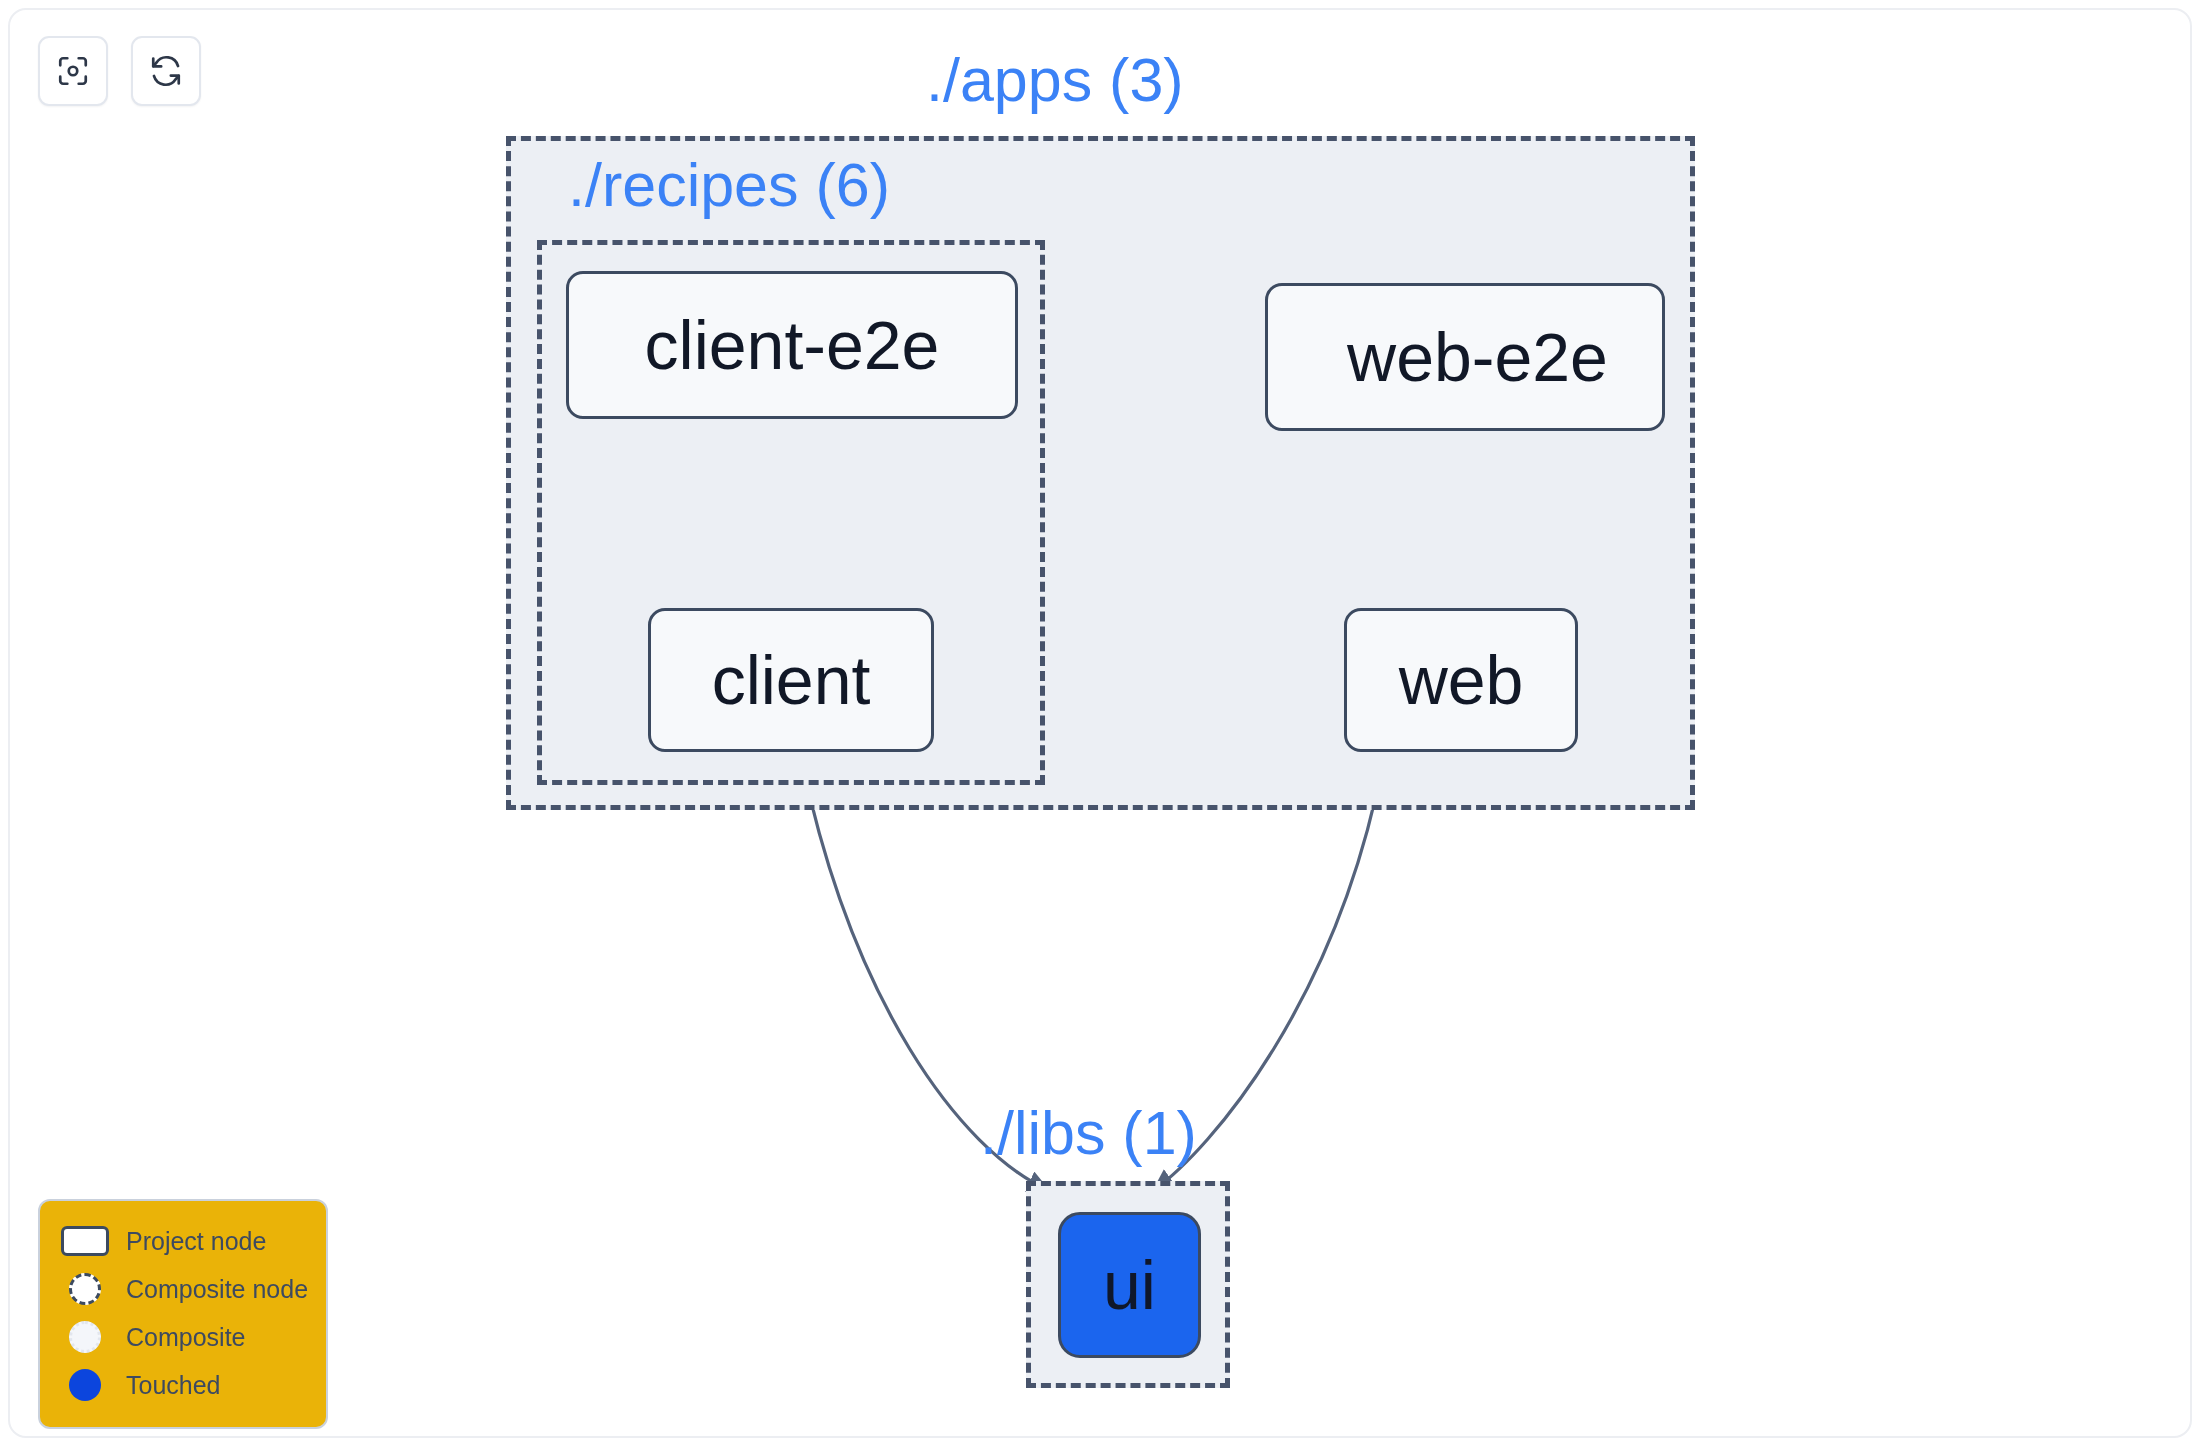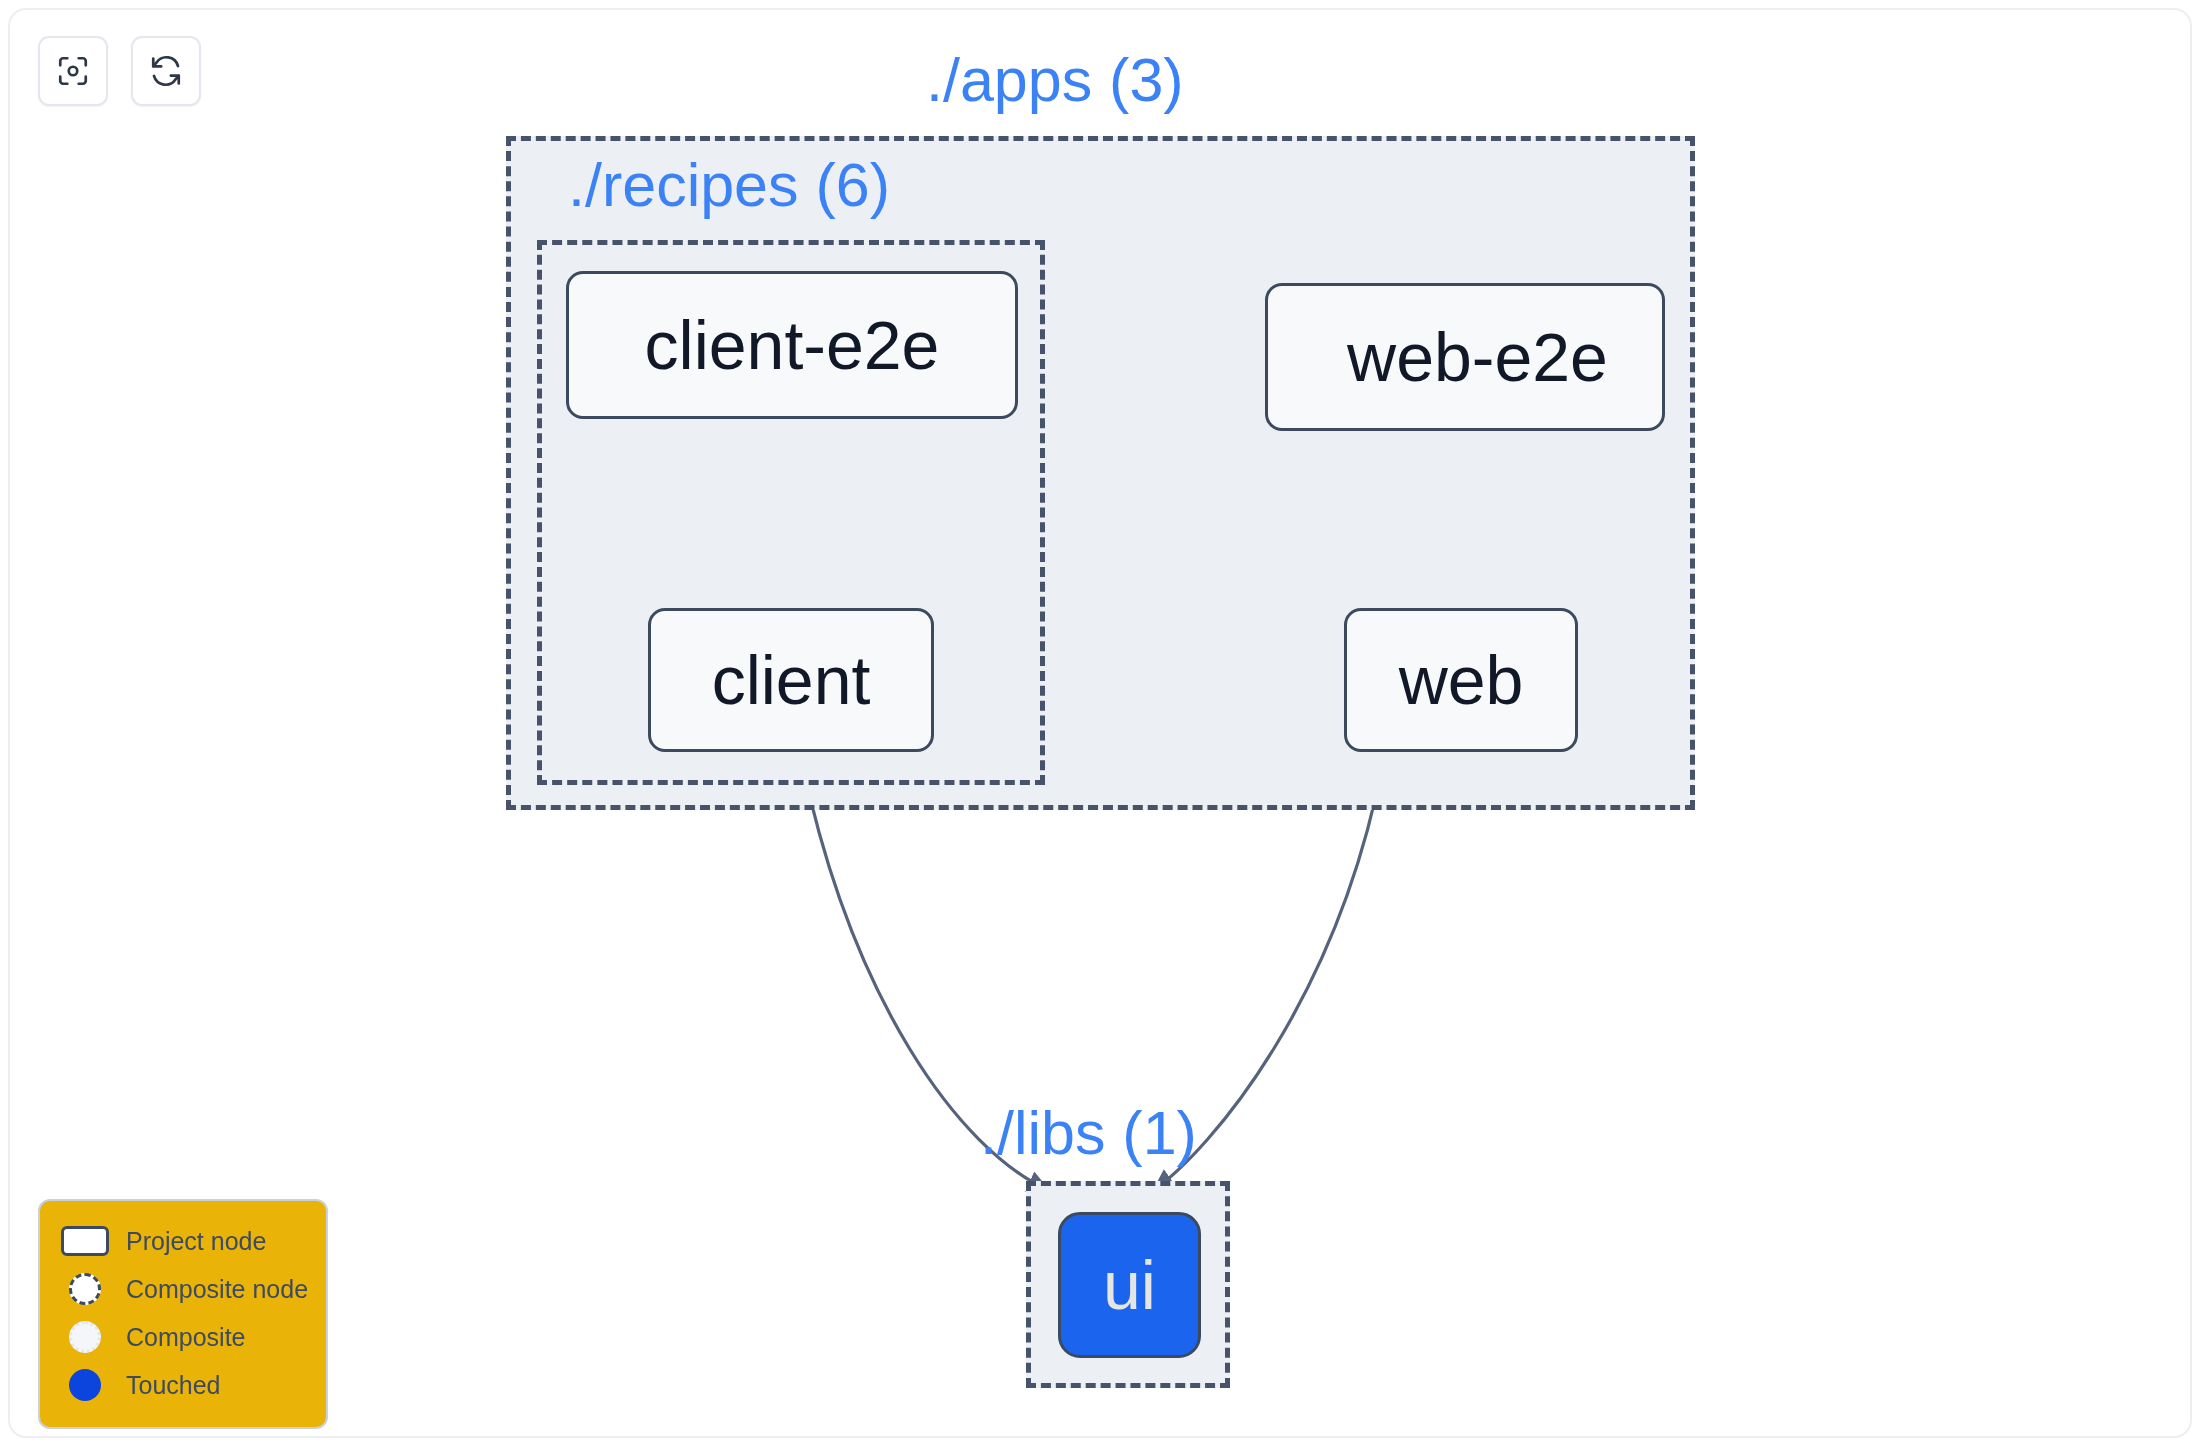--- a/index.html
+++ b/index.html
@@ -86,21 +86,21 @@
     color: #111827;
     font-size: 68px;
     line-height: 1;
     z-index: 12;
     cursor: pointer;
     white-space: nowrap;
   }
   .node.touched {
     background: #1b65ee;
     border-color: #3c4a60;
-    color: #e5e5e5;
+    color: #0f172a;
     border-radius: 22px;
   }
 
   
   .legend {
     position: absolute;
     left: 38px; top: 1199px;
     width: 290px;
     border: 2px solid #c9d1dd;
     border-radius: 12px;

